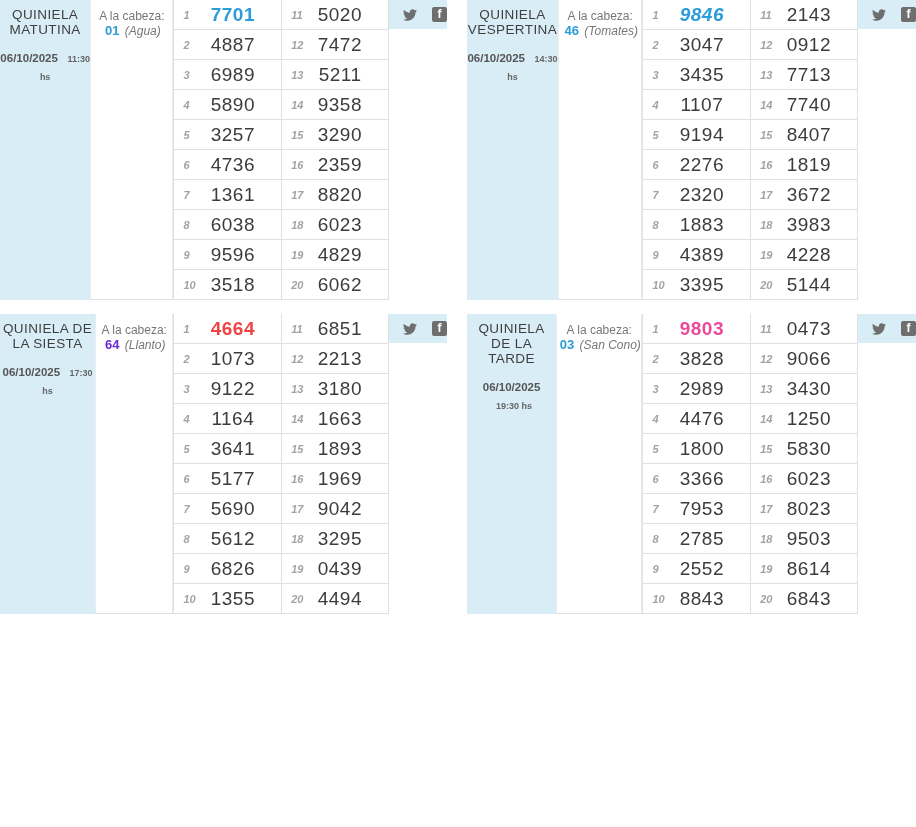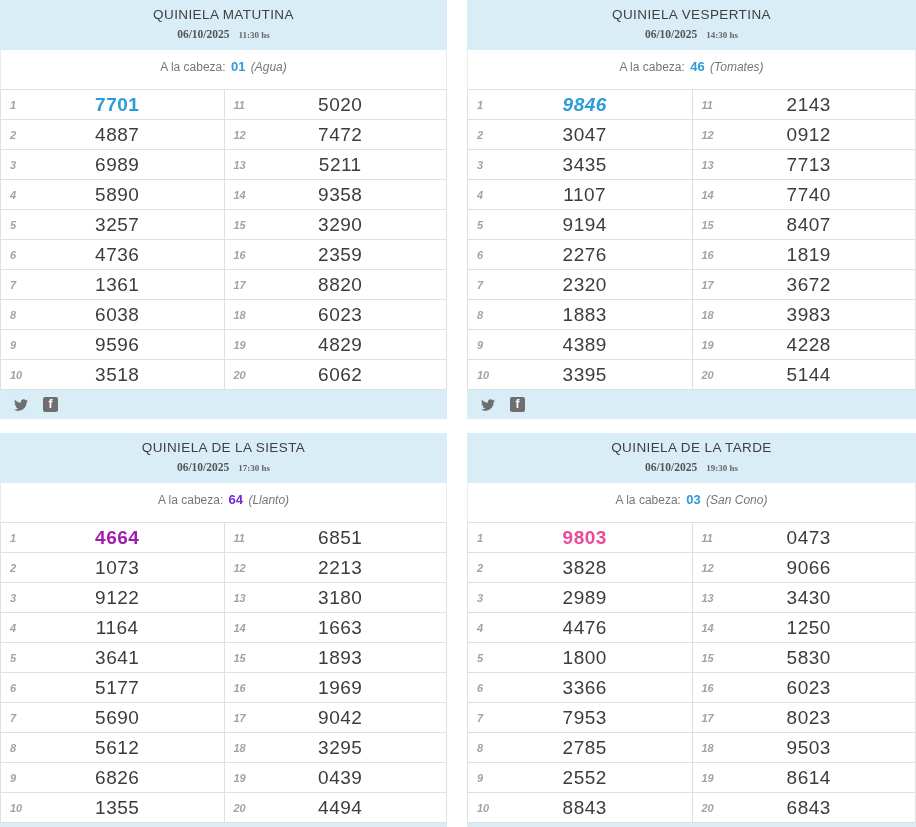--- a/index.html
+++ b/index.html
@@ -1,22 +1,22 @@
 <!DOCTYPE html>
 <html><head>
 <meta charset="utf-8">
 <style>
   * { box-sizing: border-box; margin: 0; padding: 0; }
   html, body { width: 916px; height: 827px; overflow: hidden; background: #ffffff;
     font-family: "Liberation Sans", sans-serif; }
   .grid { display: grid; grid-template-columns: 447px 449px; column-gap: 20px; row-gap: 14px; }
-  .panel { display: flex; flex-direction: column; justify-content: flex-end; }
+  .panel { display: flex; flex-direction: row; justify-content: flex-end; }
   .panel-header { background: #d9edf7; text-align: center; padding: 7px 0 8px; }
   .title { font-size: 13.5px; color: #3f3f3f; letter-spacing: 0.4px; }
-  .dateline { margin-top: 2px; color: #555; font-family: Liberation Serif, serif; }
+  .dateline { margin-top: 11px; color: #555; }
   .date { font-size: 11.5px; font-weight: bold; }
   .time { font-size: 9px; font-weight: bold; margin-left: 5px; color: #666; }
   .cabeza { text-align: center; padding: 9px 0 15px; font-size: 12px; color: #777;
     border-bottom: 1px solid #e0e0e0; border-left: 1px solid #ececec; border-right: 1px solid #ececec; }
   .cab-num { font-size: 13px; font-weight: bold; margin: 0 2px; }
   .cab-name { font-style: italic; color: #777; }
   .rows { display: flex; border-left: 1px solid #e0e0e0; border-right: 1px solid #e0e0e0; }
   .col { width: 50%; }
   .col-r { border-left: 1px solid #e0e0e0; }
   .row { height: 30px; display: flex; align-items: center; border-bottom: 1px solid #e0e0e0; }
@@ -263,21 +263,21 @@
     </header>
     <div class="cabeza">
       <span>A la cabeza:</span>
       <span class="cab-num accent" style="color: #6d28d9;">64</span>
       <span class="cab-name">(Llanto)</span>
     </div>
     <div class="rows">
       <div class="col">
           <div class="row first">
             <span class="pos">1</span>
-            <span class="val" style="color: #a21caf;">4664</span>
+            <span class="val" style="color: #ef4444;">4664</span>
           </div>
           <div class="row">
             <span class="pos">2</span>
             <span class="val">1073</span>
           </div>
           <div class="row">
             <span class="pos">3</span>
             <span class="val">9122</span>
           </div>
           <div class="row">

